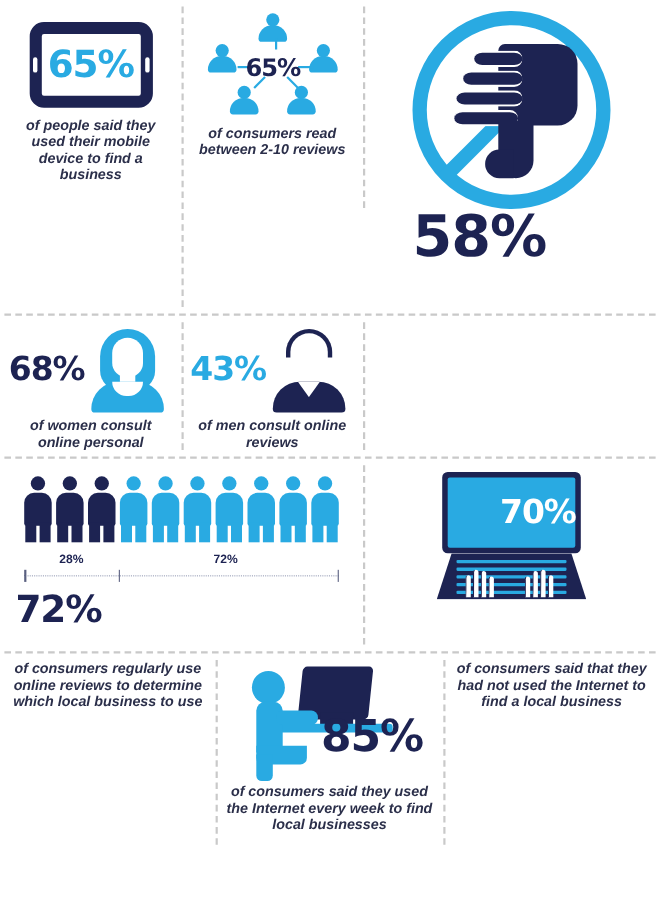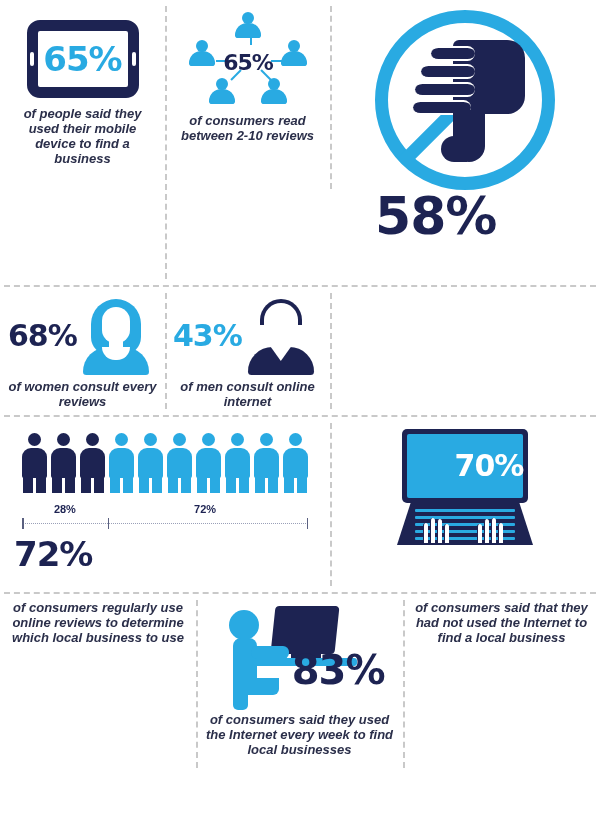--- a/index.html
+++ b/index.html
@@ -381,34 +381,34 @@
       <div class="cell c-woman">
         <div class="figrow">
           <span class="bignum" style="color:var(--navy);">68%</span>
           <span class="woman">
             <span class="hair"></span>
               <span class="face"></span>
               <span class="neck"></span>
               <span class="shoulders"></span>
           </span>
         </div>
-        <div class="caption">of women consult every reviews</div>
+        <div class="caption">of women consult online personal</div>
       </div>
 
       <div class="cell c-man">
         <div class="figrow">
           <span class="bignum" style="color:var(--blue);">43%</span>
           <span class="man">
             <span class="faceoutline"></span>
               <span class="hair"></span>
               <span class="face"></span>
               <span class="shoulders"></span>
           </span>
         </div>
-        <div class="caption">of men consult online internet</div>
+        <div class="caption">of men consult online reviews</div>
       </div>
 
       <div class="cell" style="width:270px;"></div>
     </div>
 
     <div class="hrule"></div>
 
     <div class="row row3">
       <div class="vrule" style="left:330px;"></div>
 
@@ -533,21 +533,21 @@
       <div class="cell c-desk">
         <div class="desk">
           <span class="d-monitor"></span>
           <span class="d-stand"></span>
           <span class="d-deskline"></span>
           <span class="d-head"></span>
           <span class="d-torso"></span>
           <span class="d-arm"></span>
           <span class="d-leg"></span>
           <span class="d-shin"></span>
-          <span class="bignum">83%</span>
+          <span class="bignum">85%</span>
         </div>
         <div class="caption" style="margin-top:2px;">of consumers said they used the Internet every week to find local businesses</div>
       </div>
 
       <div class="cell c-evo">
         <div class="caption">of consumers said that they had not used the Internet to find a local business</div>
       </div>
     </div>
 
   </div>

